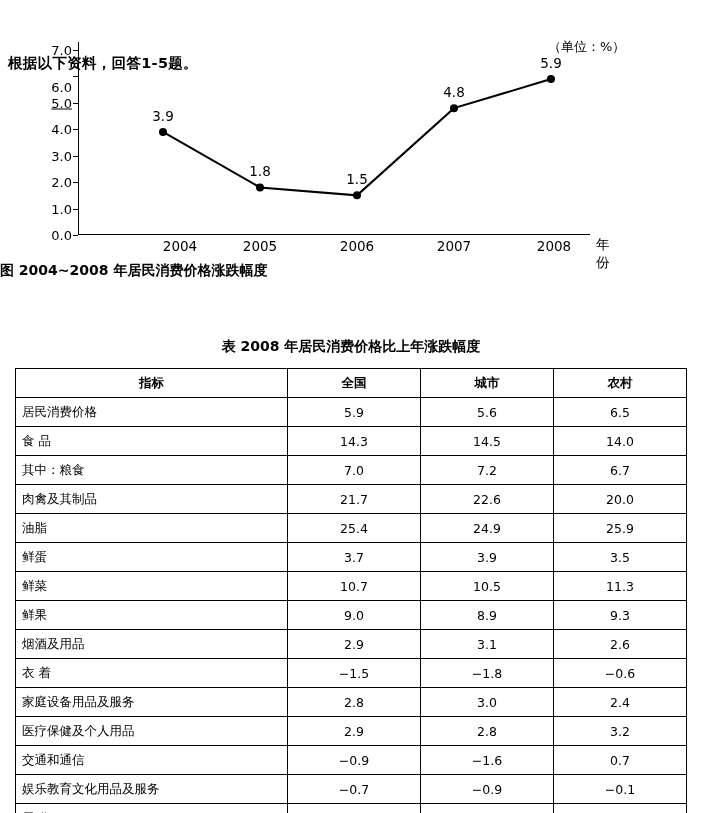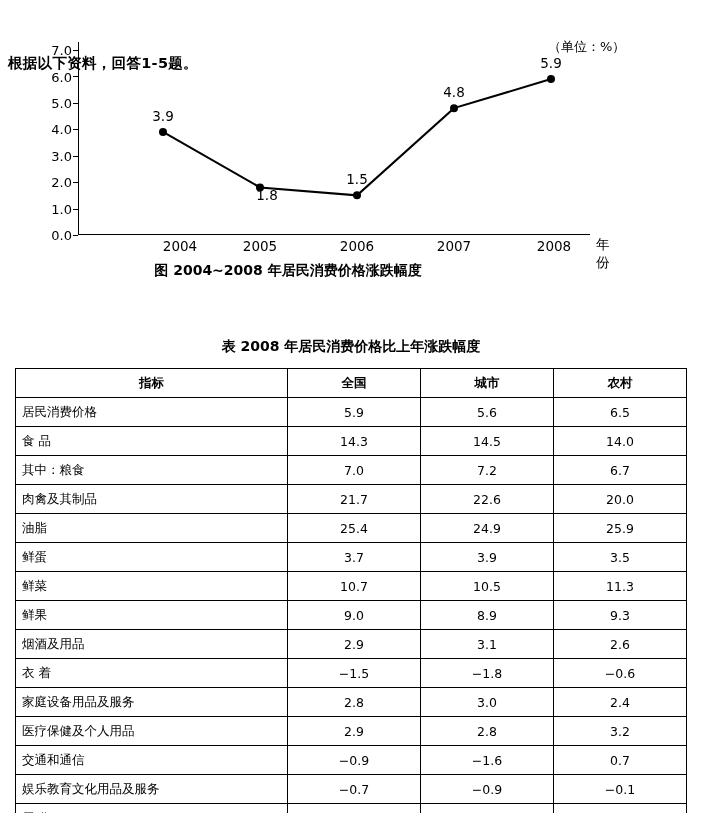--- a/index.html
+++ b/index.html
@@ -100,21 +100,20 @@
     font-size: 13.5px;
     transform: translate(-50%, -100%);
     white-space: nowrap;
     font-family: "DejaVu Sans", sans-serif;
   }
   #chart-caption {
     position: absolute;
     left: 0;
     top: 232px;
     width: 576px;
-    text-align: center;
     font-size: 14px;
     font-weight: bold;
     font-family: "DejaVu Sans", sans-serif;
   }
 
   
   #table-title {
     position: absolute;
     left: 0;
     top: 338px;
@@ -177,37 +176,37 @@
         <div class="y-label" style="top: 185px;">0.0</div>
         <div class="tickmark" style="top: 185px;"></div>
         <div class="y-label" style="top: 158.571px;">1.0</div>
         <div class="tickmark" style="top: 158.571px;"></div>
         <div class="y-label" style="top: 132.143px;">2.0</div>
         <div class="tickmark" style="top: 132.143px;"></div>
         <div class="y-label" style="top: 105.714px;">3.0</div>
         <div class="tickmark" style="top: 105.714px;"></div>
         <div class="y-label" style="top: 79.2857px;">4.0</div>
         <div class="tickmark" style="top: 79.2857px;"></div>
-        <div class="y-label" style="top: 52.8571px;">5.0</div>
+        <div class="y-label" style="top: 52.8571px; text-decoration: underline;">5.0</div>
         <div class="tickmark" style="top: 52.8571px;"></div>
-        <div class="y-label" style="top: 27px; margin-left: 25px;">6.0</div>
+        <div class="y-label" style="top: 37px; margin-left: 25px;">6.0</div>
         <div class="tickmark" style="top: 26.4286px;"></div>
         <div class="y-label" style="top: 0px;">7.0</div>
         <div class="tickmark" style="top: 0px;"></div>
       </div>
     <div id="xlabel-layer">
         <div class="x-label" style="left: 102px;">2004</div>
         <div class="x-label" style="left: 182px;">2005</div>
         <div class="x-label" style="left: 279px;">2006</div>
         <div class="x-label" style="left: 376px;">2007</div>
         <div class="x-label" style="left: 476px;">2008</div>
       </div>
     <div id="ptlabel-layer">
         <div class="pt-label" style="left: 85px; top: 73.9286px;">3.9</div>
-        <div class="pt-label" style="left: 189px; top: 129.429px; margin-top: 24px;">1.8</div>
+        <div class="pt-label" style="left: 182px; top: 129.429px;">1.8</div>
         <div class="pt-label" style="left: 279px; top: 137.357px;">1.5</div>
         <div class="pt-label" style="left: 376px; top: 50.1429px;">4.8</div>
         <div class="pt-label" style="left: 473px; top: 21.0714px;">5.9</div>
       </div>
     <div id="x-axis-title">年份</div>
   </div>
   <div id="chart-caption">图 2004~2008 年居民消费价格涨跌幅度</div>
 </div>
 
 <div id="table-title">表 2008 年居民消费价格比上年涨跌幅度</div>

